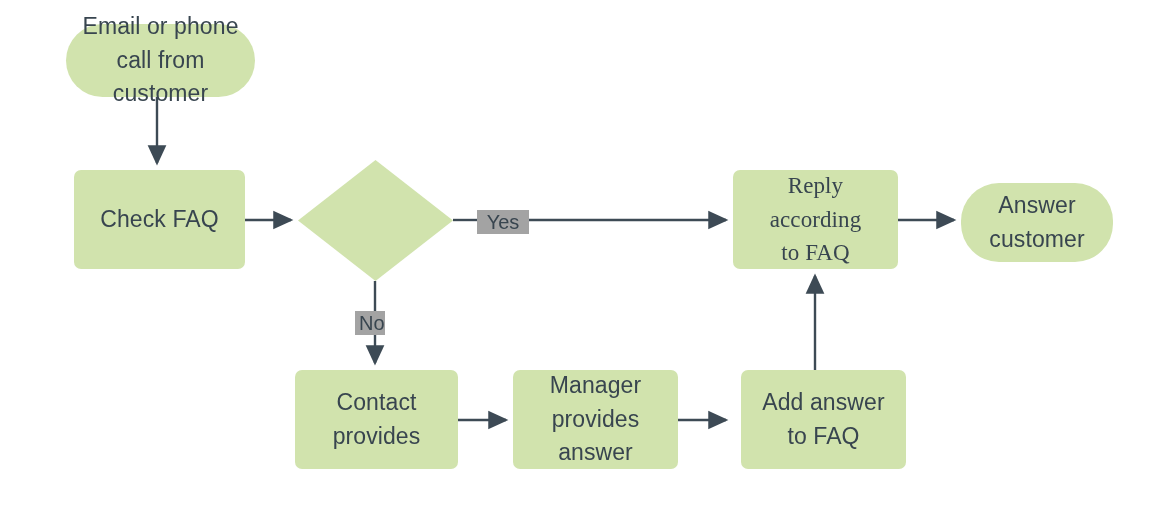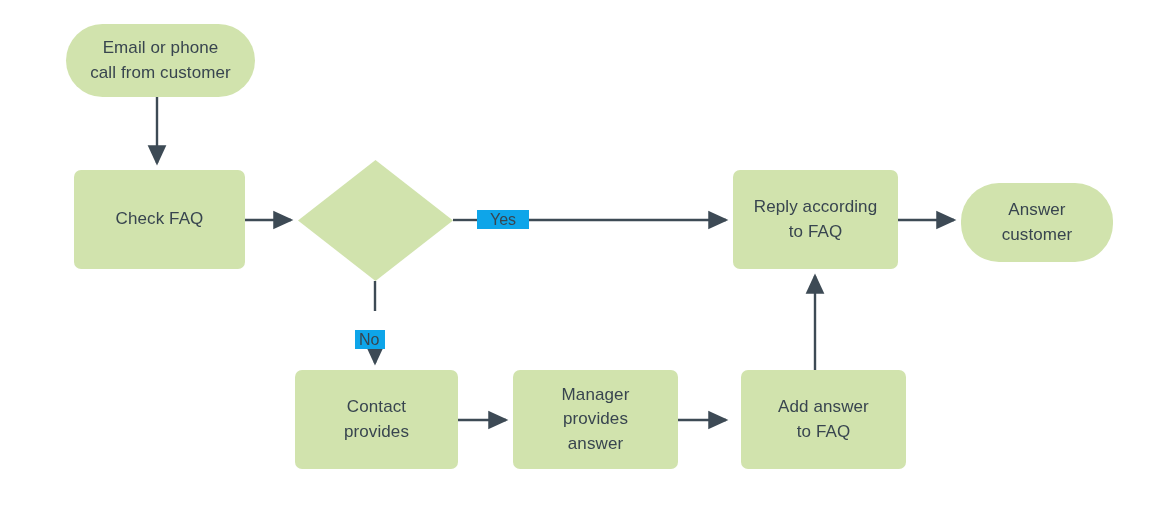--- a/index.html
+++ b/index.html
@@ -26,21 +26,21 @@
     pointer-events: none;
   }
   .node {
     position: absolute;
     display: flex;
     align-items: center;
     justify-content: center;
     text-align: center;
     box-sizing: border-box;
     color: #38454f;
-    font-size: 17px;
+    font-size: 23px;
     line-height: 1.45;
     letter-spacing: 0.1px;
   }
   .node .label {
     width: 100%;
     padding: 0 8px;
     white-space: pre-line;
   }
   .node.process {
     background: #d1e3ad;
@@ -60,22 +60,22 @@
     width: 100%;
     height: 100%;
   }
   .node.decision .label {
     position: relative;
     z-index: 2;
   }
   .edge-label {
     position: absolute;
     color: #38454f;
-    font-size: 16px;
-    background: #0ea5e9;
+    font-size: 20px;
+    background: #a3a3a3;
     padding: 0 4px;
     line-height: 1.2;
     white-space: nowrap;
   }
 </style>
 </head>
 <body>
 
 <div id="flowchart-canvas">
 
@@ -115,21 +115,21 @@
   <div class="node process" style="left:74px; top:170px; width:171px; height:99px;">
     <span class="label">Check FAQ</span>
   </div>
 
   <div class="node decision" style="left:298px; top:160px; width:155px; height:121px;">
     <svg class="diamond-shape" viewBox="0 0 155 121" preserveAspectRatio="none" xmlns="http://www.w3.org/2000/svg">
       <polygon points="77.5,0 155,60.5 77.5,121 0,60.5" fill="#d1e3ad"></polygon>
     </svg>
   </div>
 
-  <div class="node process" style="left:733px; top:170px; width:165px; height:99px;">
+  <div class="node process" style="left:733px; top:170px; width:165px; height:99px;font-family:Liberation Serif, serif;">
     <span class="label">Reply according
 to FAQ</span>
   </div>
 
   <div class="node terminator" style="left:961px; top:183px; width:152px; height:79px;">
     <span class="label">Answer
 customer</span>
   </div>
 
   <div class="node process" style="left:295px; top:370px; width:163px; height:99px;">
@@ -143,15 +143,15 @@
 answer</span>
   </div>
 
   <div class="node process" style="left:733px; top:370px; width:165px; height:99px;margin-left:8px;">
     <span class="label">Add answer
 to FAQ</span>
   </div>
 
   <div class="edge-label" style="left:477px; top:210px; width:44px; text-align:center;">Yes</div>
 
-  <div class="edge-label" style="left:355px; top:311px; width:22px; text-align:left;margin-top:19px;">No</div>
+  <div class="edge-label" style="left:355px; top:311px; width:22px; text-align:left;">No</div>
 
 </div>
 
 </body></html>

